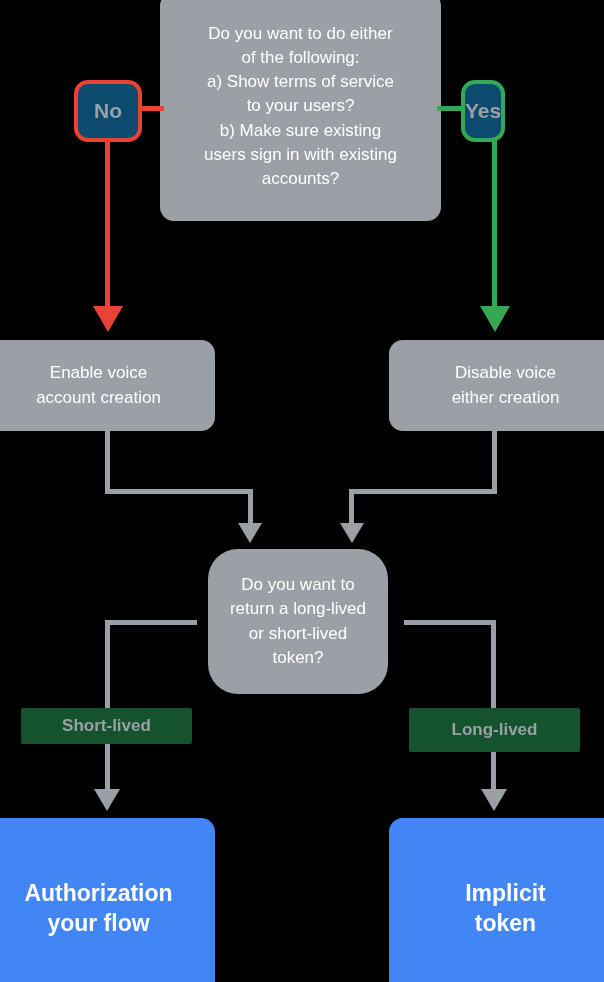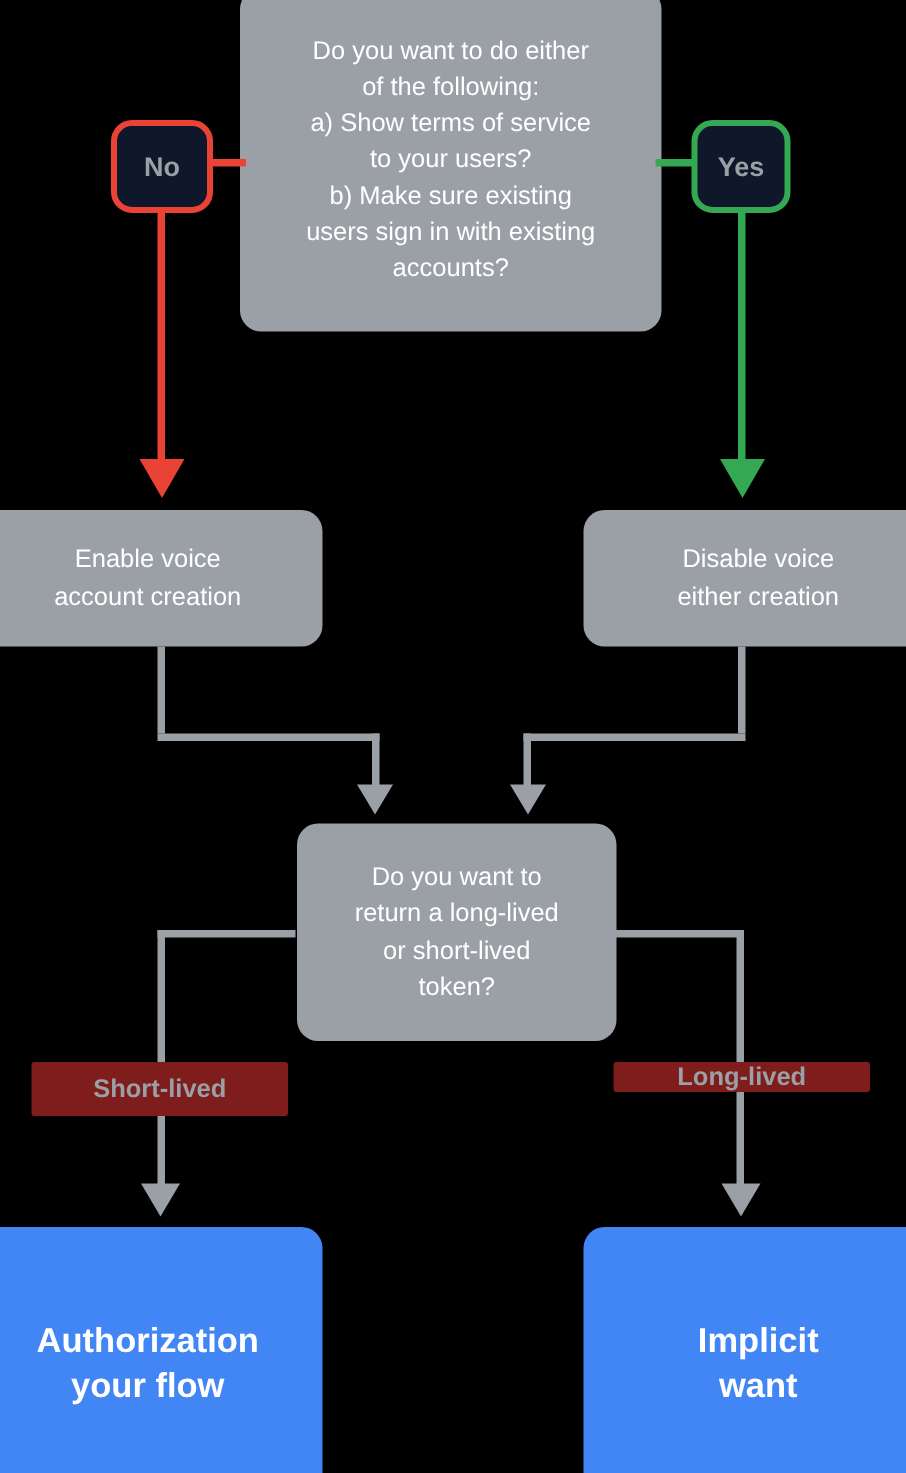--- a/index.html
+++ b/index.html
@@ -4,28 +4,28 @@
 <style>
   html,body{margin:0;padding:0;background:#000;}
   body{width:604px;height:982px;overflow:hidden;font-family:"Liberation Sans",sans-serif;}
   #stage{position:relative;width:604px;height:982px;background:#000;}
 
   .node{position:absolute;box-sizing:border-box;display:flex;align-items:center;justify-content:center;text-align:center;}
 
   .gray-box{background:#9aa0a6;color:#ffffff;border-radius:14px;font-size:17px;line-height:1.42;padding:8px 14px;}
   .gray-box .txt{white-space:pre-line;}
 
-  .pill{background:#0f172a;border-radius:14px;border:4px solid #9aa0a6;color:#9aa0a6;font-size:18px;font-weight:bold;}
+  .pill{background:#0c4a6e;border-radius:14px;border:4px solid #9aa0a6;color:#9aa0a6;font-size:21px;font-weight:bold;}
   .pill.no{border-color:#ea4335;}
   .pill.yes{border-color:#34a853;}
 
   .blue-box{background:#4285f4;color:#ffffff;border-radius:14px;font-size:23px;font-weight:bold;line-height:1.3;}
   .blue-box .txt{white-space:pre-line;}
 
-  .chip{background:#7f1d1d;color:#9aa0a6;font-size:17px;font-weight:bold;border-radius:2px;}
+  .chip{background:#14532d;color:#9aa0a6;font-size:17px;font-weight:bold;border-radius:2px;}
 
   
   .seg{position:absolute;background:#9aa0a6;}
   .seg.red{background:#ea4335;}
   .seg.green{background:#34a853;}
 
   .arrow{position:absolute;width:0;height:0;border-left:13px solid transparent;border-right:13px solid transparent;border-top:22px solid #9aa0a6;}
   .arrow.red{border-top-color:#ea4335;border-left-width:15px;border-right-width:15px;border-top-width:26px;}
   .arrow.green{border-top-color:#34a853;border-left-width:15px;border-right-width:15px;border-top-width:26px;}
   .arrow.sm{border-left-width:12px;border-right-width:12px;border-top-width:20px;}
@@ -45,21 +45,21 @@
 accounts?</span>
   </div>
 
   <div class="seg red" style="left:140px;top:106px;width:24px;height:5px;"></div>
 
   <div class="seg green" style="left:437px;top:106px;width:26px;height:5px;"></div>
 
   <div class="node pill no" style="left:74px;top:80px;width:68px;height:62px;">
     <span>No</span>
   </div>
-  <div class="node pill yes" style="left:461px;top:80px;width:66px;height:62px;">
+  <div class="node pill yes" style="left:461px;top:80px;width:44px;height:62px;">
     <span>Yes</span>
   </div>
 
   <div class="seg red" style="left:105px;top:140px;width:5px;height:168px;"></div>
   <div class="arrow red" style="left:93px;top:306px;"></div>
 
   <div class="seg green" style="left:492px;top:140px;width:5px;height:168px;"></div>
   <div class="arrow green" style="left:480px;top:306px;"></div>
 
   <div class="node gray-box" style="left:-18px;top:340px;width:233px;height:91px;">
@@ -74,44 +74,44 @@
   <div class="seg" style="left:105px;top:431px;width:5px;height:58px;"></div>
   <div class="seg" style="left:105px;top:489px;width:148px;height:5px;"></div>
   <div class="seg" style="left:248px;top:489px;width:5px;height:36px;"></div>
   <div class="arrow sm" style="left:238px;top:523px;"></div>
 
   <div class="seg" style="left:492px;top:431px;width:5px;height:58px;"></div>
   <div class="seg" style="left:349px;top:489px;width:148px;height:5px;"></div>
   <div class="seg" style="left:349px;top:489px;width:5px;height:36px;"></div>
   <div class="arrow sm" style="left:340px;top:523px;"></div>
 
-  <div class="node gray-box" style="left:198px;top:549px;width:213px;height:145px;">
+  <div class="node gray-box" style="left:208px;top:549px;width:180px;height:145px;border-radius:30px;">
     <span class="txt">Do you want to
 return a long-lived
 or short-lived
 token?</span>
   </div>
 
   <div class="seg" style="left:105px;top:620px;width:92px;height:5px;"></div>
   <div class="seg" style="left:105px;top:620px;width:5px;height:171px;"></div>
   <div class="arrow" style="left:94px;top:789px;"></div>
 
   <div class="seg" style="left:404px;top:620px;width:92px;height:5px;"></div>
   <div class="seg" style="left:491px;top:620px;width:5px;height:171px;"></div>
   <div class="arrow" style="left:481px;top:789px;"></div>
 
   <div class="node chip" style="left:21px;top:708px;width:171px;height:36px;">
     <span>Short-lived</span>
   </div>
-  <div class="node chip" style="left:409px;top:708px;width:171px;height:20px;">
+  <div class="node chip" style="left:409px;top:708px;width:171px;height:44px;">
     <span>Long-lived</span>
   </div>
 
   <div class="node blue-box" style="left:-18px;top:818px;width:233px;height:182px;">
     <span class="txt">Authorization
 your flow</span>
   </div>
   <div class="node blue-box" style="left:389px;top:818px;width:233px;height:182px;">
     <span class="txt">Implicit
-want</span>
+token</span>
   </div>
 
 </div>
 
 </body></html>

